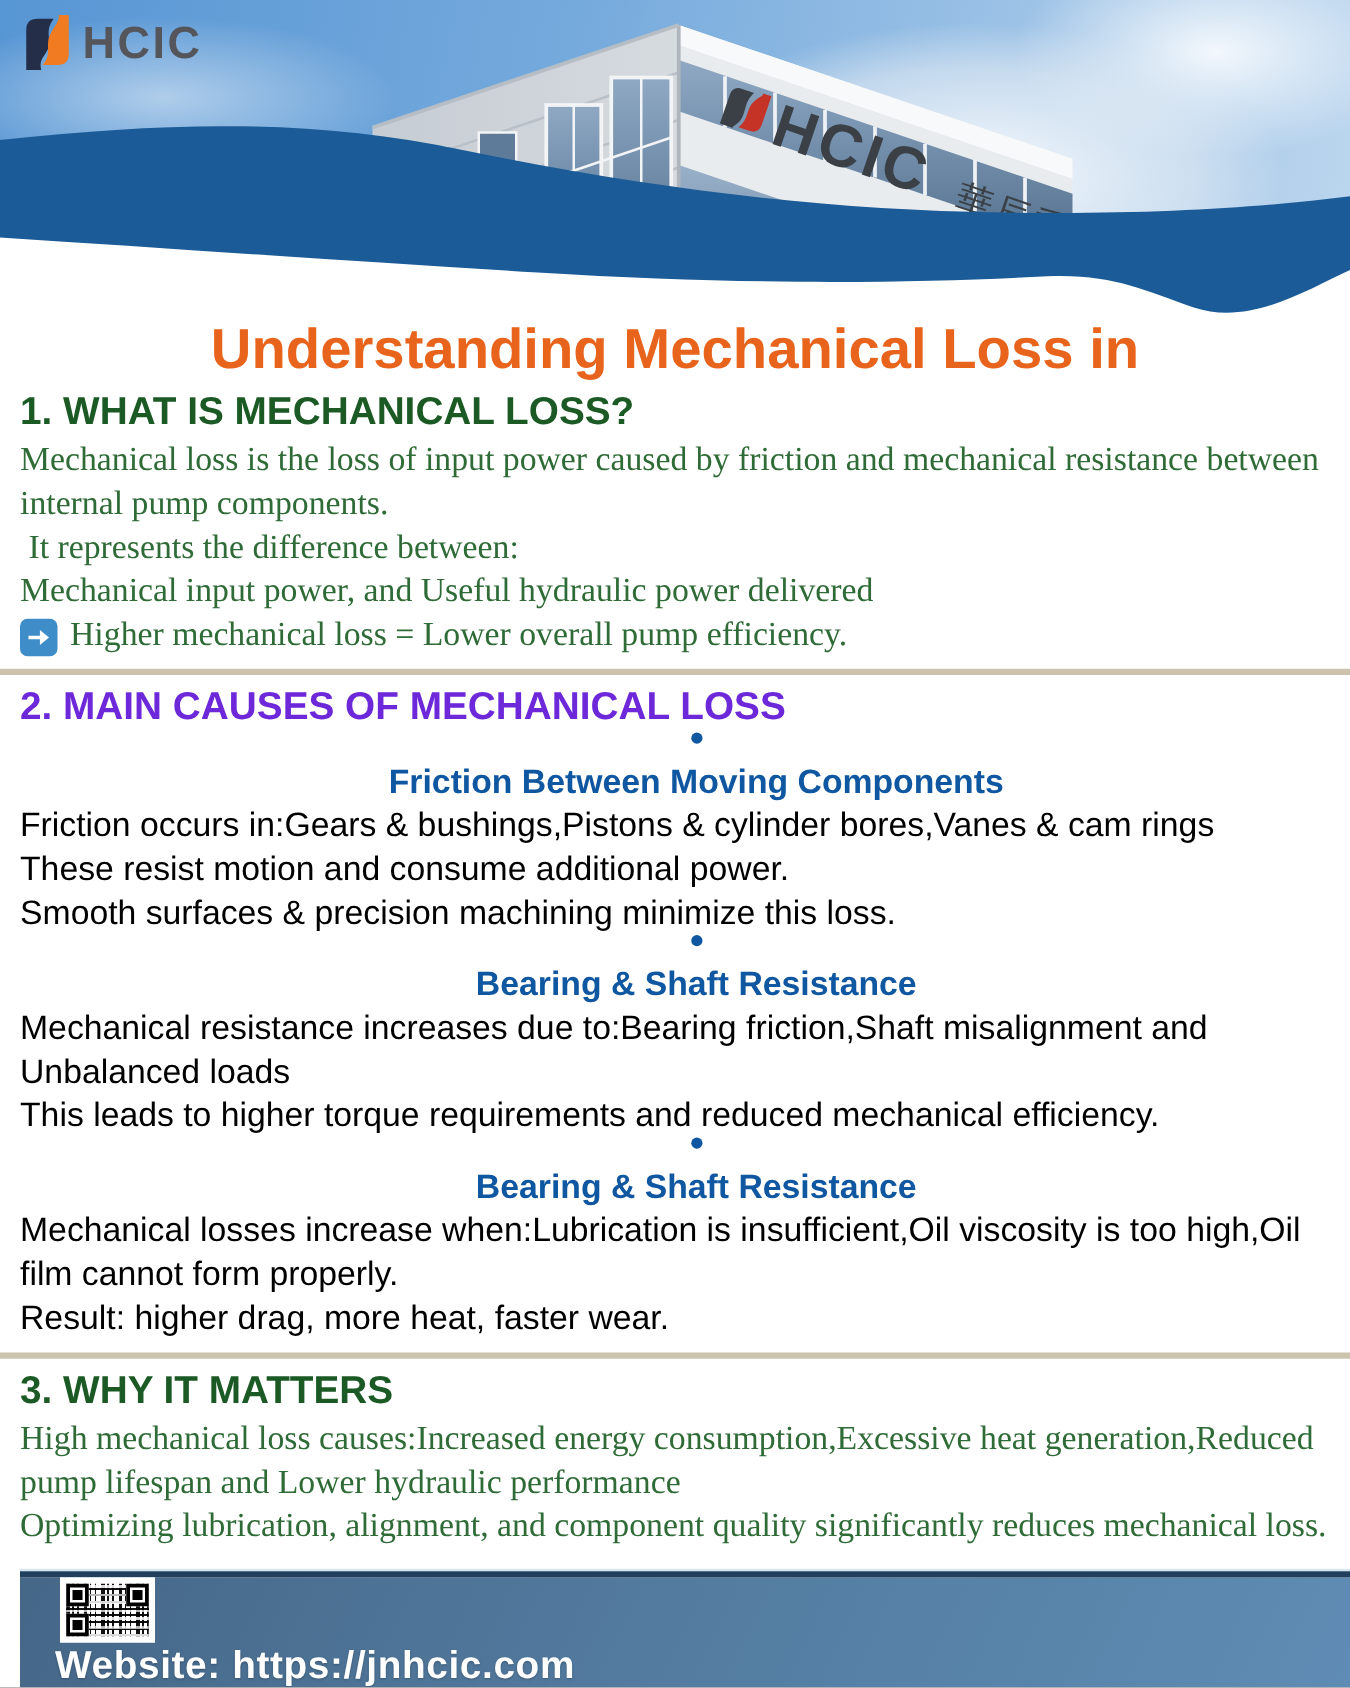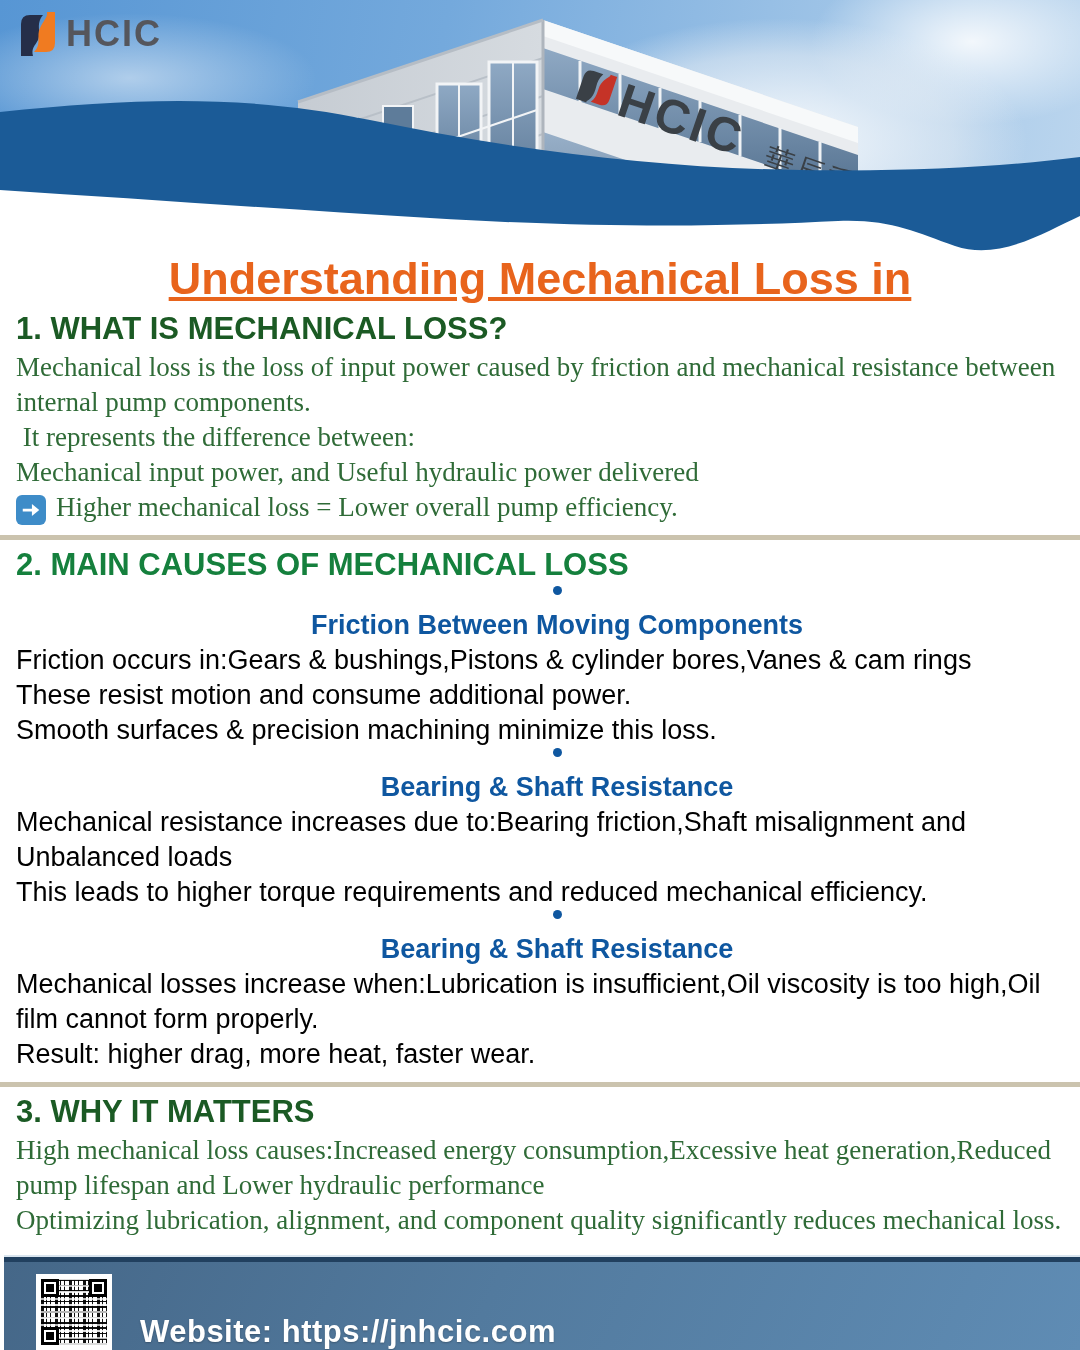--- a/index.html
+++ b/index.html
@@ -14,43 +14,43 @@
       radial-gradient(ellipse 260px 90px at 12% 30%, rgba(255,255,255,.5), rgba(255,255,255,0) 72%),
       radial-gradient(ellipse 220px 90px at 32% 72%, rgba(255,255,255,.45), rgba(255,255,255,0) 75%),
       linear-gradient(100deg,#5796D4 0%,#74A9DC 40%,#9FC4E7 75%,#BCD6EE 100%);
   }
   .hero-svg{position:absolute;inset:0;display:block;}
   .brand{position:absolute;top:12px;left:18px;display:flex;align-items:center;gap:8px;}
   .brand-text{font-size:36px;font-weight:bold;color:#55565C;letter-spacing:2px;}
 
   
   .title{margin:-6px 0 2px;text-align:center;color:#E8641C;font-weight:bold;
-         font-size:45px;line-height:50px;letter-spacing:0px;text-decoration:underline;}
+         font-size:45px;line-height:50px;letter-spacing:0px;}
 
   
   .content{padding:0 16px;}
   .content h2{font-size:31px;line-height:34px;margin:8px 0 4px;font-weight:bold;}
   .content p{margin:0;font-size:27px;line-height:35px;}
   .sec-green h2{color:#1B5A24;}
   .sec-green p{color:#2F6B37;font-family:Liberation Serif, serif;}
-  .sec-blue  h2{color:#15803d;}
+  .sec-blue  h2{color:#6d28d9;}
   .sec-blue  p{color:#000000;}
   .bullet-head{display:flex;align-items:center;gap:13px;margin:0 0 0 34px;
                font-size:27px;line-height:35px;font-weight:bold;color:#0F57A0;flex-direction:column;}
   .dot{width:9px;height:9px;border-radius:50%;background:#0F57A0;flex:0 0 auto;}
   .callout{display:flex;align-items:flex-end;gap:10px;}
   .arrow-chip{flex:0 0 auto;width:30px;height:30px;border-radius:6px;background:#3E8CC8;
               display:inline-flex;align-items:center;justify-content:center;}
   .divider{height:5px;background:#CBC3AE;margin:10px -16px 4px;}
 
   
-  .footer{position:absolute;left:4px;right:0;bottom:0;height:88px;
+  .footer{position:absolute;left:16px;right:0;bottom:0;height:88px;
           border-top:5px solid #21405F;box-shadow:0 -2px 0 0 #D9E5EF;
           background:linear-gradient(115deg,#456788 0%,#527A9E 45%,#5F8CB4 100%);
-          display:flex;align-items:flex-end;}
+          display:flex;align-items:flex-start;flex-direction:column;}
   .qr{position:relative;width:66px;height:66px;margin-left:32px;background:#fff;
       border:5px solid #fff;box-sizing:content-box;}
   .qr-noise{position:absolute;inset:0;background-color:#fff;
       background-image:
         repeating-linear-gradient(90deg,#111 0 3px,transparent 3px 5px,#111 5px 6px,transparent 6px 9px,#111 9px 10px,transparent 10px 14px),
         repeating-linear-gradient(0deg,#111 0 2px,transparent 2px 5px,#111 5px 7px,transparent 7px 11px,#111 11px 12px,transparent 12px 16px);
       background-blend-mode:multiply;}
   .qr-noise::after{content:"";position:absolute;inset:0;
       background:repeating-linear-gradient(0deg,rgba(255,255,255,.85) 0 2px,transparent 2px 6px,rgba(255,255,255,.7) 6px 8px,transparent 8px 13px);}
   .finder{position:absolute;width:12px;height:12px;border:3px solid #000;background:#fff;z-index:2;}

